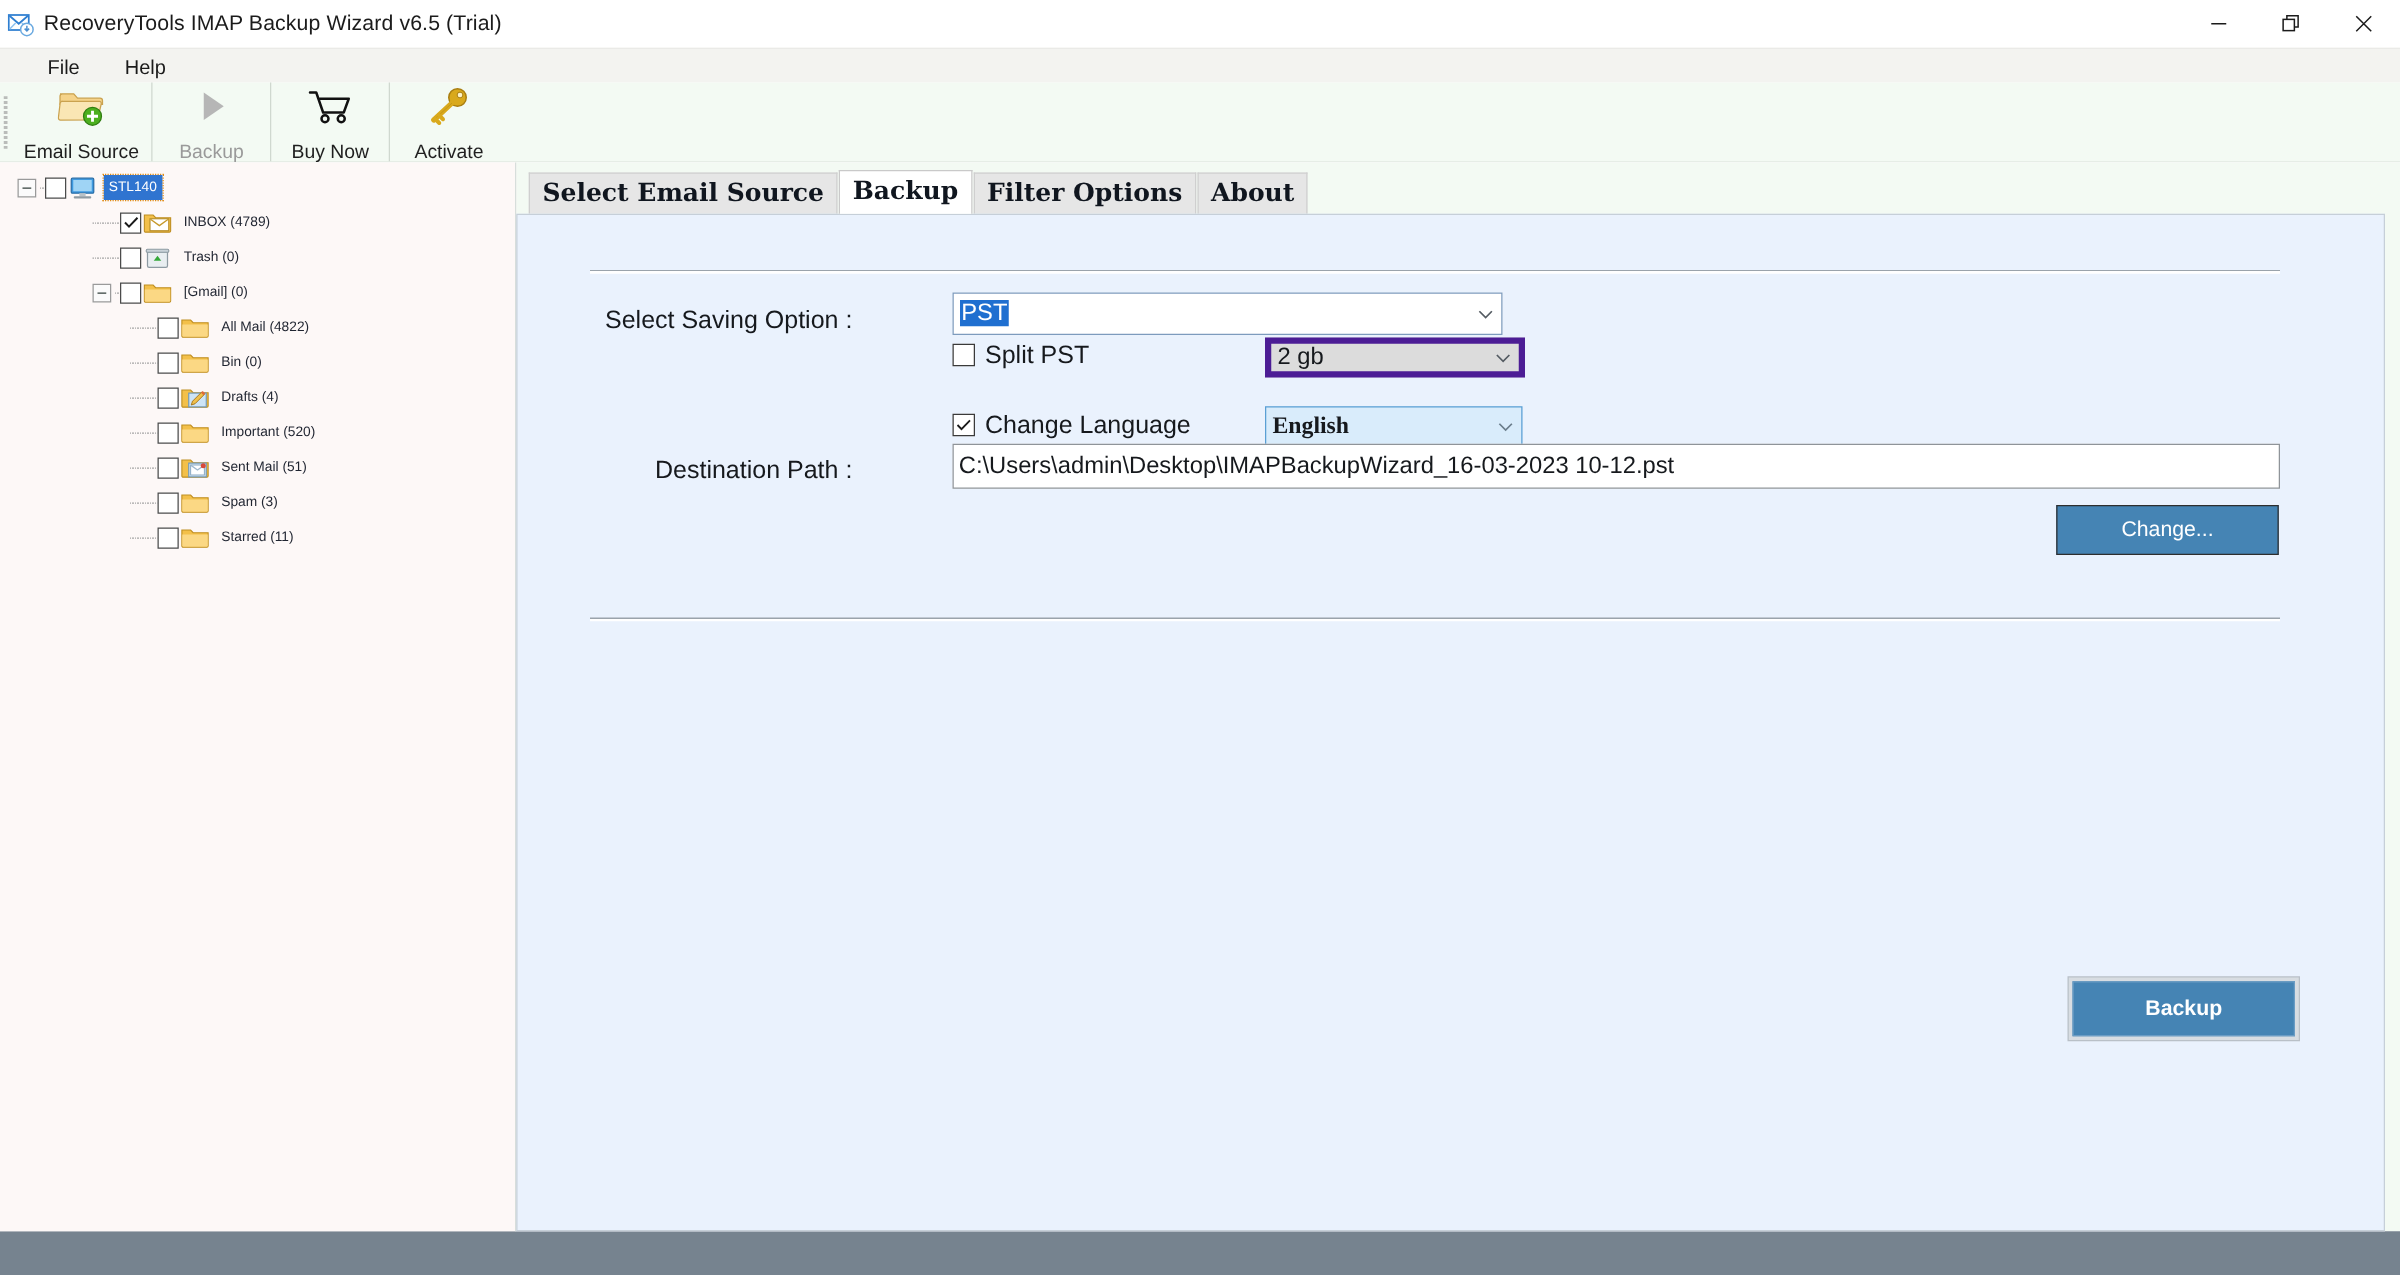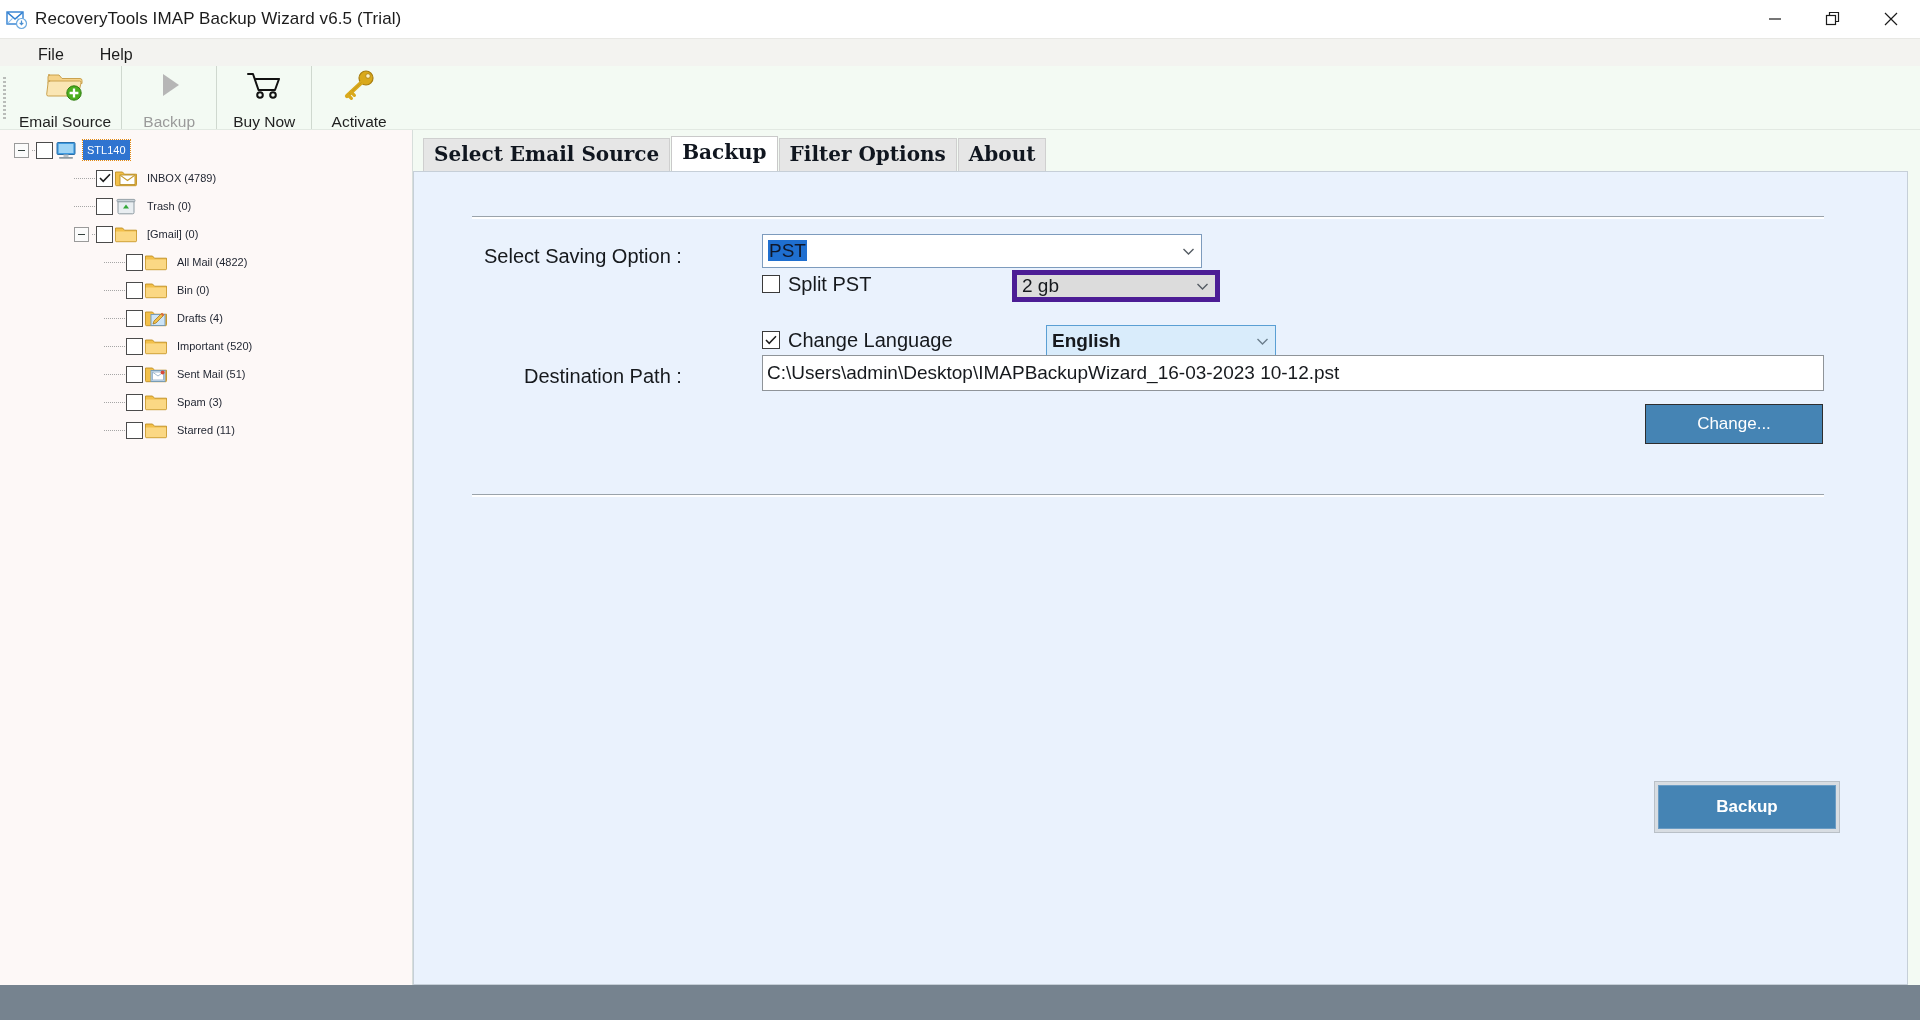--- a/index.html
+++ b/index.html
@@ -66,21 +66,21 @@
   .form{position:absolute;left:0;right:0;top:0;bottom:0;}
   .rule{position:absolute;height:3px;background:linear-gradient(to bottom,#9aa3ab 0,#9aa3ab 1px,#ffffff 1px,#ffffff 3px);}
 
   .lbl{position:absolute;font-size:20px;color:#16191d;white-space:nowrap;line-height:24px;}
   .combo{position:absolute;box-sizing:border-box;display:flex;align-items:center;cursor:pointer;}
   .combo .cv{flex:1 1 auto;font-size:19px;color:#16191d;padding-left:5px;overflow:hidden;white-space:nowrap;line-height:22px;}
   .combo .carr{flex:0 0 26px;display:flex;align-items:center;justify-content:center;}
   .combo.white{background:#ffffff;border:1px solid #7d9bbd;}
   .combo.gray{background:#dcdcdc;border:5px solid #4c1d95;}
   .combo.blue{background:#d9ecfb;border:1px solid #5a9fd4;}
-  .sel-hl{background:#1f6fd0;color:#0f172a;padding:0 1px;}
+  .sel-hl{background:#1f6fd0;color:#ffffff;padding:0 1px;}
 
   .chk-row{position:absolute;display:flex;align-items:center;white-space:nowrap;cursor:pointer;}
   .chk{width:18px;height:18px;flex:0 0 18px;border:1.6px solid #3a3a3a;background:#ffffff;
     display:flex;align-items:center;justify-content:center;margin-right:8px;box-sizing:border-box;}
   .chk svg{display:block;}
   .chk-lbl{font-size:20px;color:#16191d;line-height:24px;}
 
   .pathbox{position:absolute;box-sizing:border-box;background:#ffffff;border:1px solid #8f9499;
     display:flex;align-items:center;padding-left:4px;font-size:19px;color:#16191d;overflow:hidden;white-space:nowrap;}
 
@@ -377,21 +377,21 @@
 
           <div class="chk-row" style="left:348px;top:152px;height:32px;">
             <span class="chk">
               <svg width="12" height="10" viewBox="0 0 12 10">
                   <path d="M1 5 L4.2 8.3 L11 1.3" fill="none" stroke="#1b1b1b" stroke-width="1.5"></path>
                 </svg>
             </span>
             <span class="chk-lbl">Change Language</span>
           </div>
 
-          <div class="combo blue" style="left:632px;top:153px;width:230px;height:32px;">
+          <div class="combo blue" style="left:598px;top:153px;width:206px;height:32px;font-family:Liberation Serif, serif;">
             <div class="cv" style="font-weight:bold;">English</div>
             <div class="carr">
               <svg width="13" height="9" viewBox="0 0 13 9">
                   <path d="M1.5 2 L6.5 7 L11.5 2" fill="none" stroke="#6b7e8c" stroke-width="1.4"></path>
                 </svg>
             </div>
           </div>
 
           <div class="lbl" style="left:110px;top:192px;">Destination Path :</div>
 

